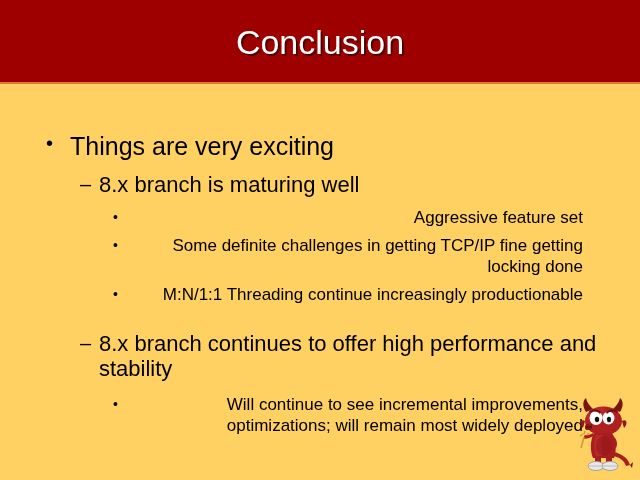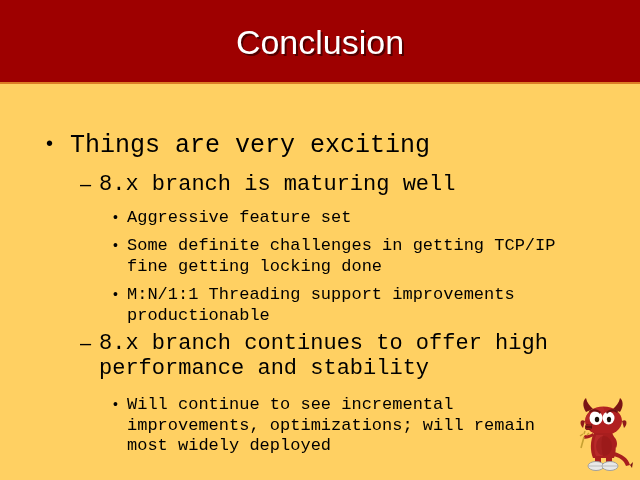--- a/index.html
+++ b/index.html
@@ -71,21 +71,20 @@
   .marker {
     flex: 0 0 auto;
     text-align: left;
     color: #000000;
     line-height: 1.12;
   }
   .btext {
     flex: 1 1 auto;
     line-height: 1.12;
     color: #000000;
-    font-family: Liberation Mono, monospace;
   }
 
   
   .lvl1 {
     left: 46px;
     width: 560px;
     font-size: 25px;
   }
   .lvl1 .marker { width: 24px; font-size: 20px; }
 
@@ -97,21 +96,21 @@
   }
   .lvl2 .marker { width: 19px; font-size: 20px; }
 
   
   .lvl3 {
     left: 113px;
     width: 470px;
     font-size: 17px;
   }
   .lvl3 .marker { width: 14px; font-size: 14px; line-height: 1.3; }
-  .lvl3 .btext { line-height: 1.22; }
+  .lvl3 .btext { line-height: 1.22; text-align: right; }
 
   
   #row-l1-1  { top: 48px;  }
   #row-l2-1  { top: 89px;  }
   #row-l3-1  { top: 124px; }
   #row-l3-2  { top: 152px; }
   #row-l3-3  { top: 201px; }
   #row-l2-2  { top: 248px; }
   #row-l3-4  { top: 311px; }
 
@@ -151,21 +150,21 @@
       <span class="btext">Aggressive feature set</span>
     </div>
 
     <div class="bullet-row lvl3" id="row-l3-2">
       <span class="marker">•</span>
       <span class="btext">Some definite challenges in getting TCP/IP fine getting locking done</span>
     </div>
 
     <div class="bullet-row lvl3" id="row-l3-3">
       <span class="marker">•</span>
-      <span class="btext">M:N/1:1 Threading support improvements productionable</span>
+      <span class="btext">M:N/1:1 Threading continue increasingly productionable</span>
     </div>
 
     <div class="bullet-row lvl2" id="row-l2-2">
       <span class="marker">–</span>
       <span class="btext">8.x branch continues to offer high performance and stability</span>
     </div>
 
     <div class="bullet-row lvl3" id="row-l3-4">
       <span class="marker">•</span>
       <span class="btext">Will continue to see incremental improvements, optimizations; will remain most widely deployed</span>

